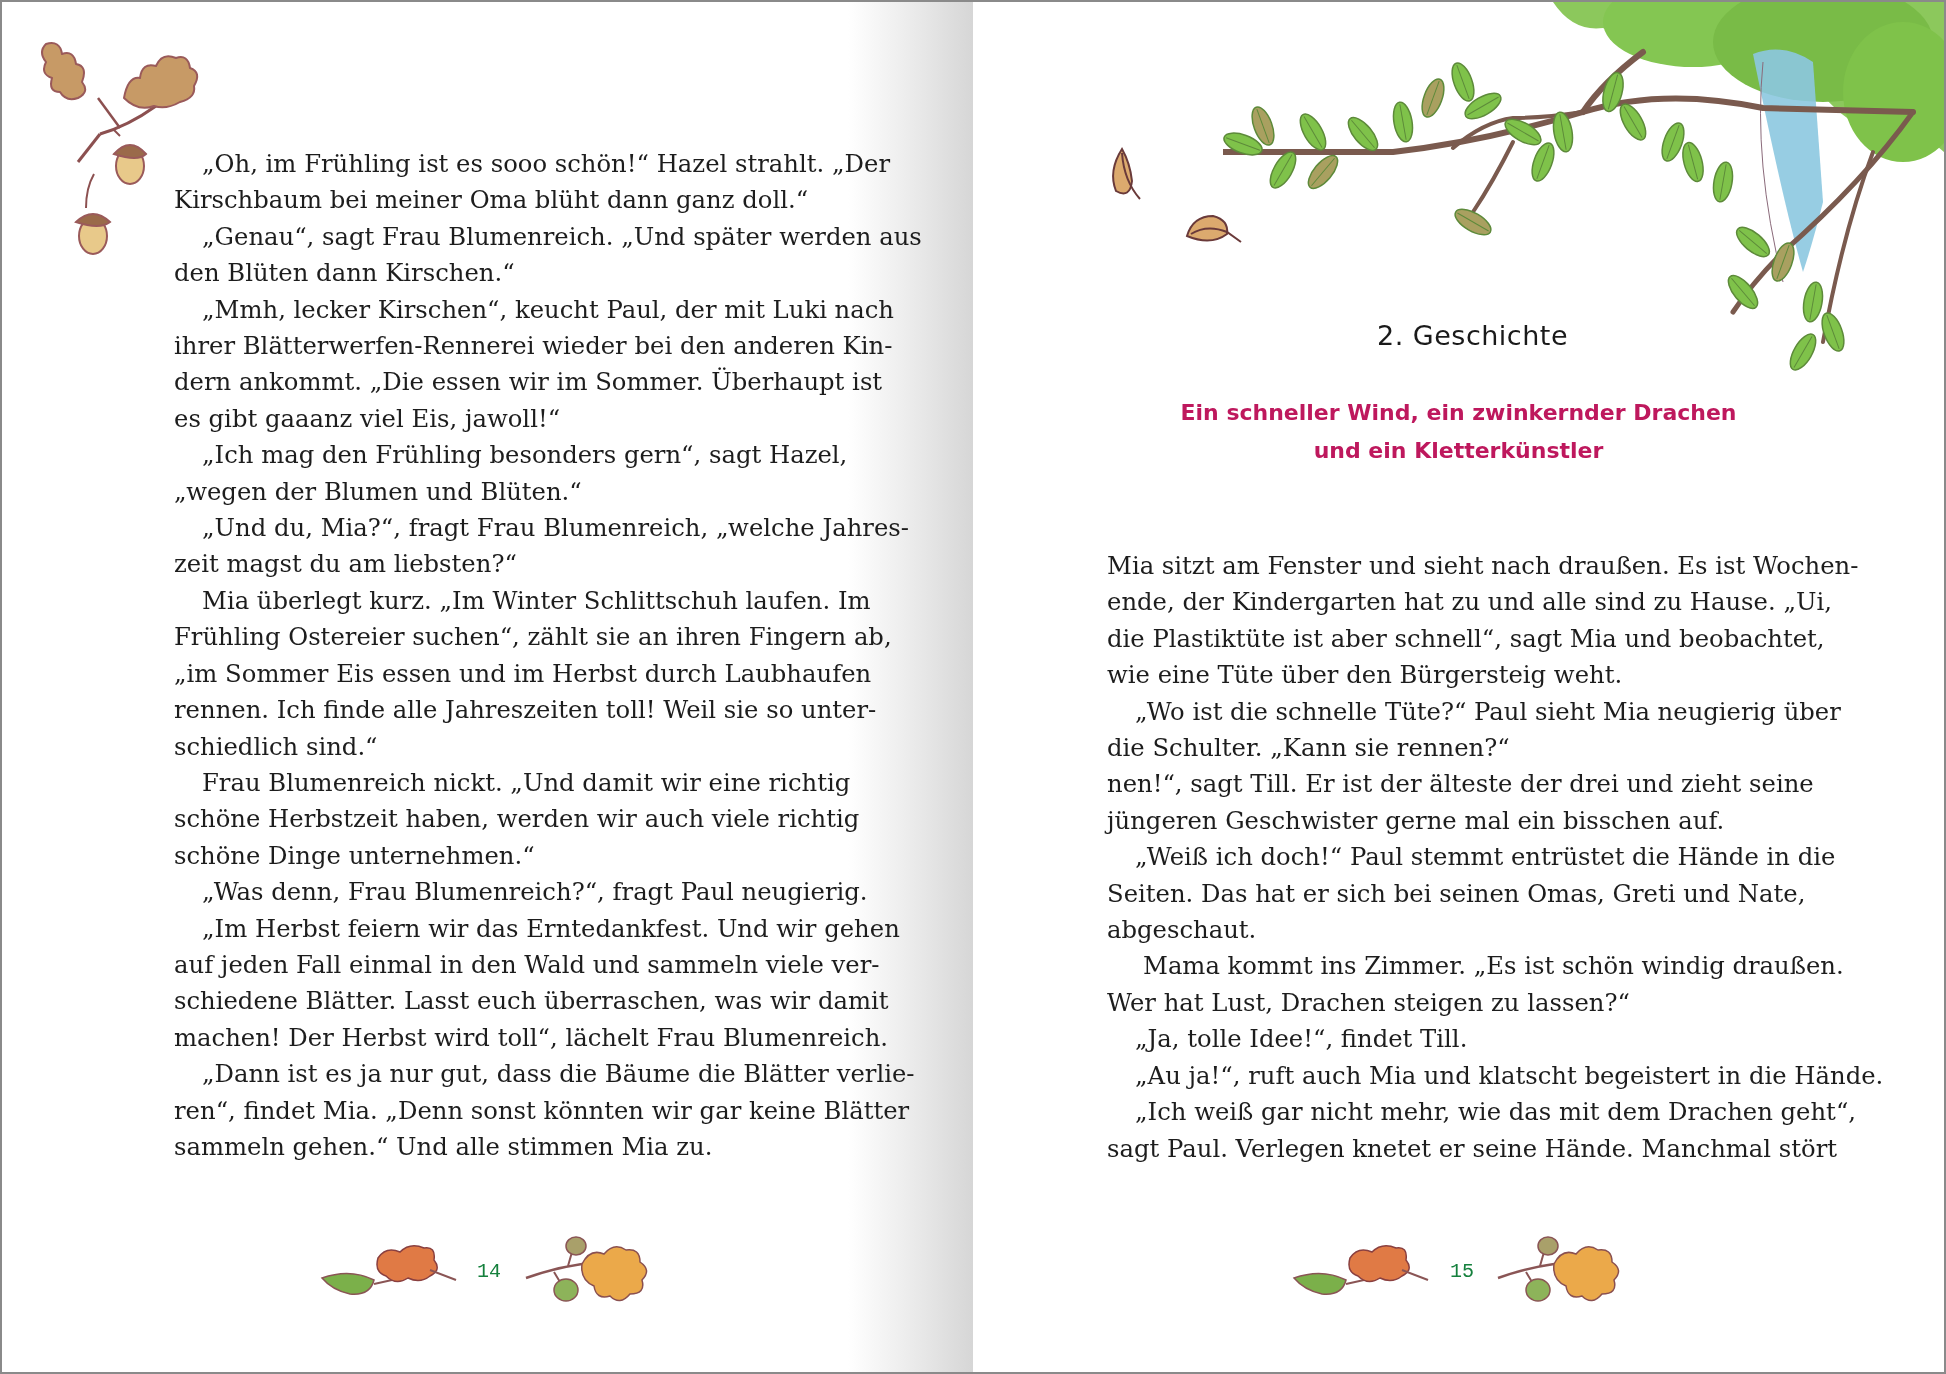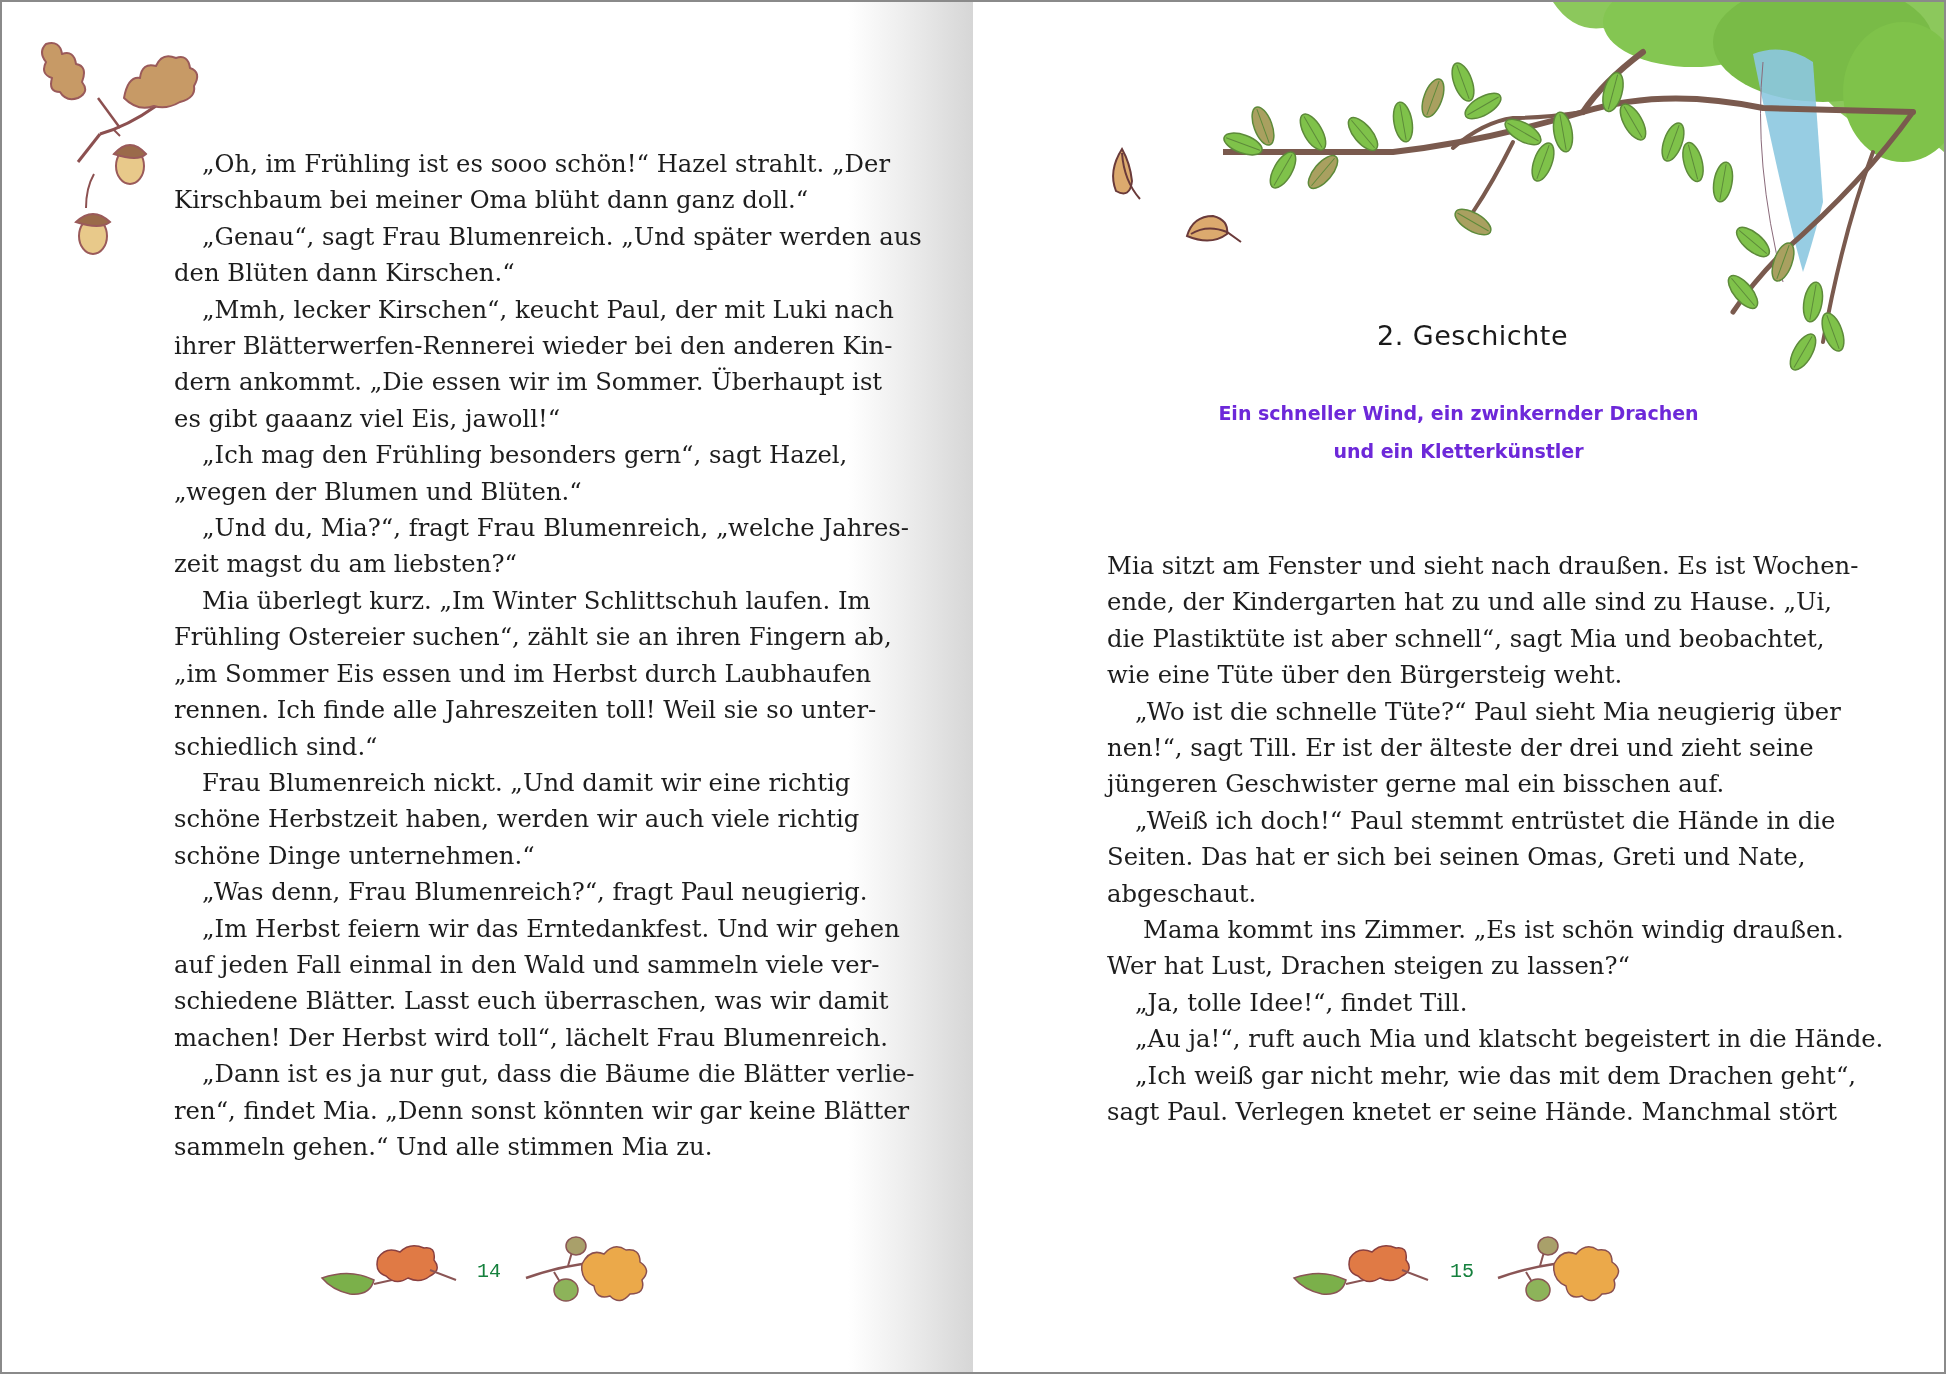--- a/index.html
+++ b/index.html
@@ -11,21 +11,21 @@
   .gutter-shadow { position: absolute; top: 0; right: 0; width: 125px; height: 100%;
     background: linear-gradient(to right, rgba(255,255,255,0) 0%, rgba(230,230,230,0.7) 45%, #d6d6d6 100%); }
   .text-col { position: absolute; font-family: "DejaVu Serif", "Liberation Serif", serif; font-size: 24.3px; line-height: 36.4px; color: #1d1d1d; text-align: justify; hyphens: manual; }
   .left-col { left: 172px; top: 144px; width: 668px; }
   .right-col { left: 134px; top: 546px; width: 668px; }
   .line { display: block; text-align: justify; text-align-last: justify; white-space: nowrap; }
   .line.last { text-align-last: left; }
   .line.ind { padding-left: 28px; }
   .line.ind2 { padding-left: 36px; }
   .chapter-num { position: absolute; left: 0; width: 971px; top: 318px; text-align: center; font-family: "DejaVu Sans", sans-serif; font-size: 27px; color: #1a1a1a; letter-spacing: 0.5px; padding-left: 14px; }
-  .chapter-title { position: absolute; left: 0; width: 971px; top: 392px; text-align: center; font-family: "DejaVu Sans", sans-serif; font-size: 19px; line-height: 38px; color: #6d28d9; font-weight: bold; }
+  .chapter-title { position: absolute; left: 0; width: 971px; top: 392px; text-align: center; font-family: "DejaVu Sans", sans-serif; font-size: 22px; line-height: 38px; color: #be185d; font-weight: bold; }
   .page-number { position: absolute; top: 1258px; font-family: Liberation Mono, monospace; font-size: 20px; color: #15803d; }
   .deco { position: absolute; }
 </style>
 </head>
 <body>
 
 <div class="spread">
 
   <div class="page page-left">
     <div class="gutter-shadow"></div>
@@ -165,20 +165,21 @@
       <div>Ein schneller Wind, ein zwinkernder Drachen</div>
       <div>und ein Kletterkünstler</div>
     </div>
 
     <div class="text-col right-col" id="right-text">
         <span class="line">Mia sitzt am Fenster und sieht nach draußen. Es ist Wochen-</span>
         <span class="line">ende, der Kindergarten hat zu und alle sind zu Hause. „Ui,</span>
         <span class="line">die Plastiktüte ist aber schnell“, sagt Mia und beobachtet,</span>
         <span class="line last">wie eine Tüte über den Bürgersteig weht.</span>
         <span class="line ind">„Wo ist die schnelle Tüte?“ Paul sieht Mia neugierig über</span>
+        <span class="line last">die Schulter. „Kann sie rennen?“</span>
         <span class="line">nen!“, sagt Till. Er ist der älteste der drei und zieht seine</span>
         <span class="line last">jüngeren Geschwister gerne mal ein bisschen auf.</span>
         <span class="line ind">„Weiß ich doch!“ Paul stemmt entrüstet die Hände in die</span>
         <span class="line">Seiten. Das hat er sich bei seinen Omas, Greti und Nate,</span>
         <span class="line last">abgeschaut.</span>
         <span class="line ind2">Mama kommt ins Zimmer. „Es ist schön windig draußen.</span>
         <span class="line last">Wer hat Lust, Drachen steigen zu lassen?“</span>
         <span class="line last ind">„Ja, tolle Idee!“, findet Till.</span>
         <span class="line ind">„Au ja!“, ruft auch Mia und klatscht begeistert in die Hände.</span>
         <span class="line ind">„Ich weiß gar nicht mehr, wie das mit dem Drachen geht“,</span>

